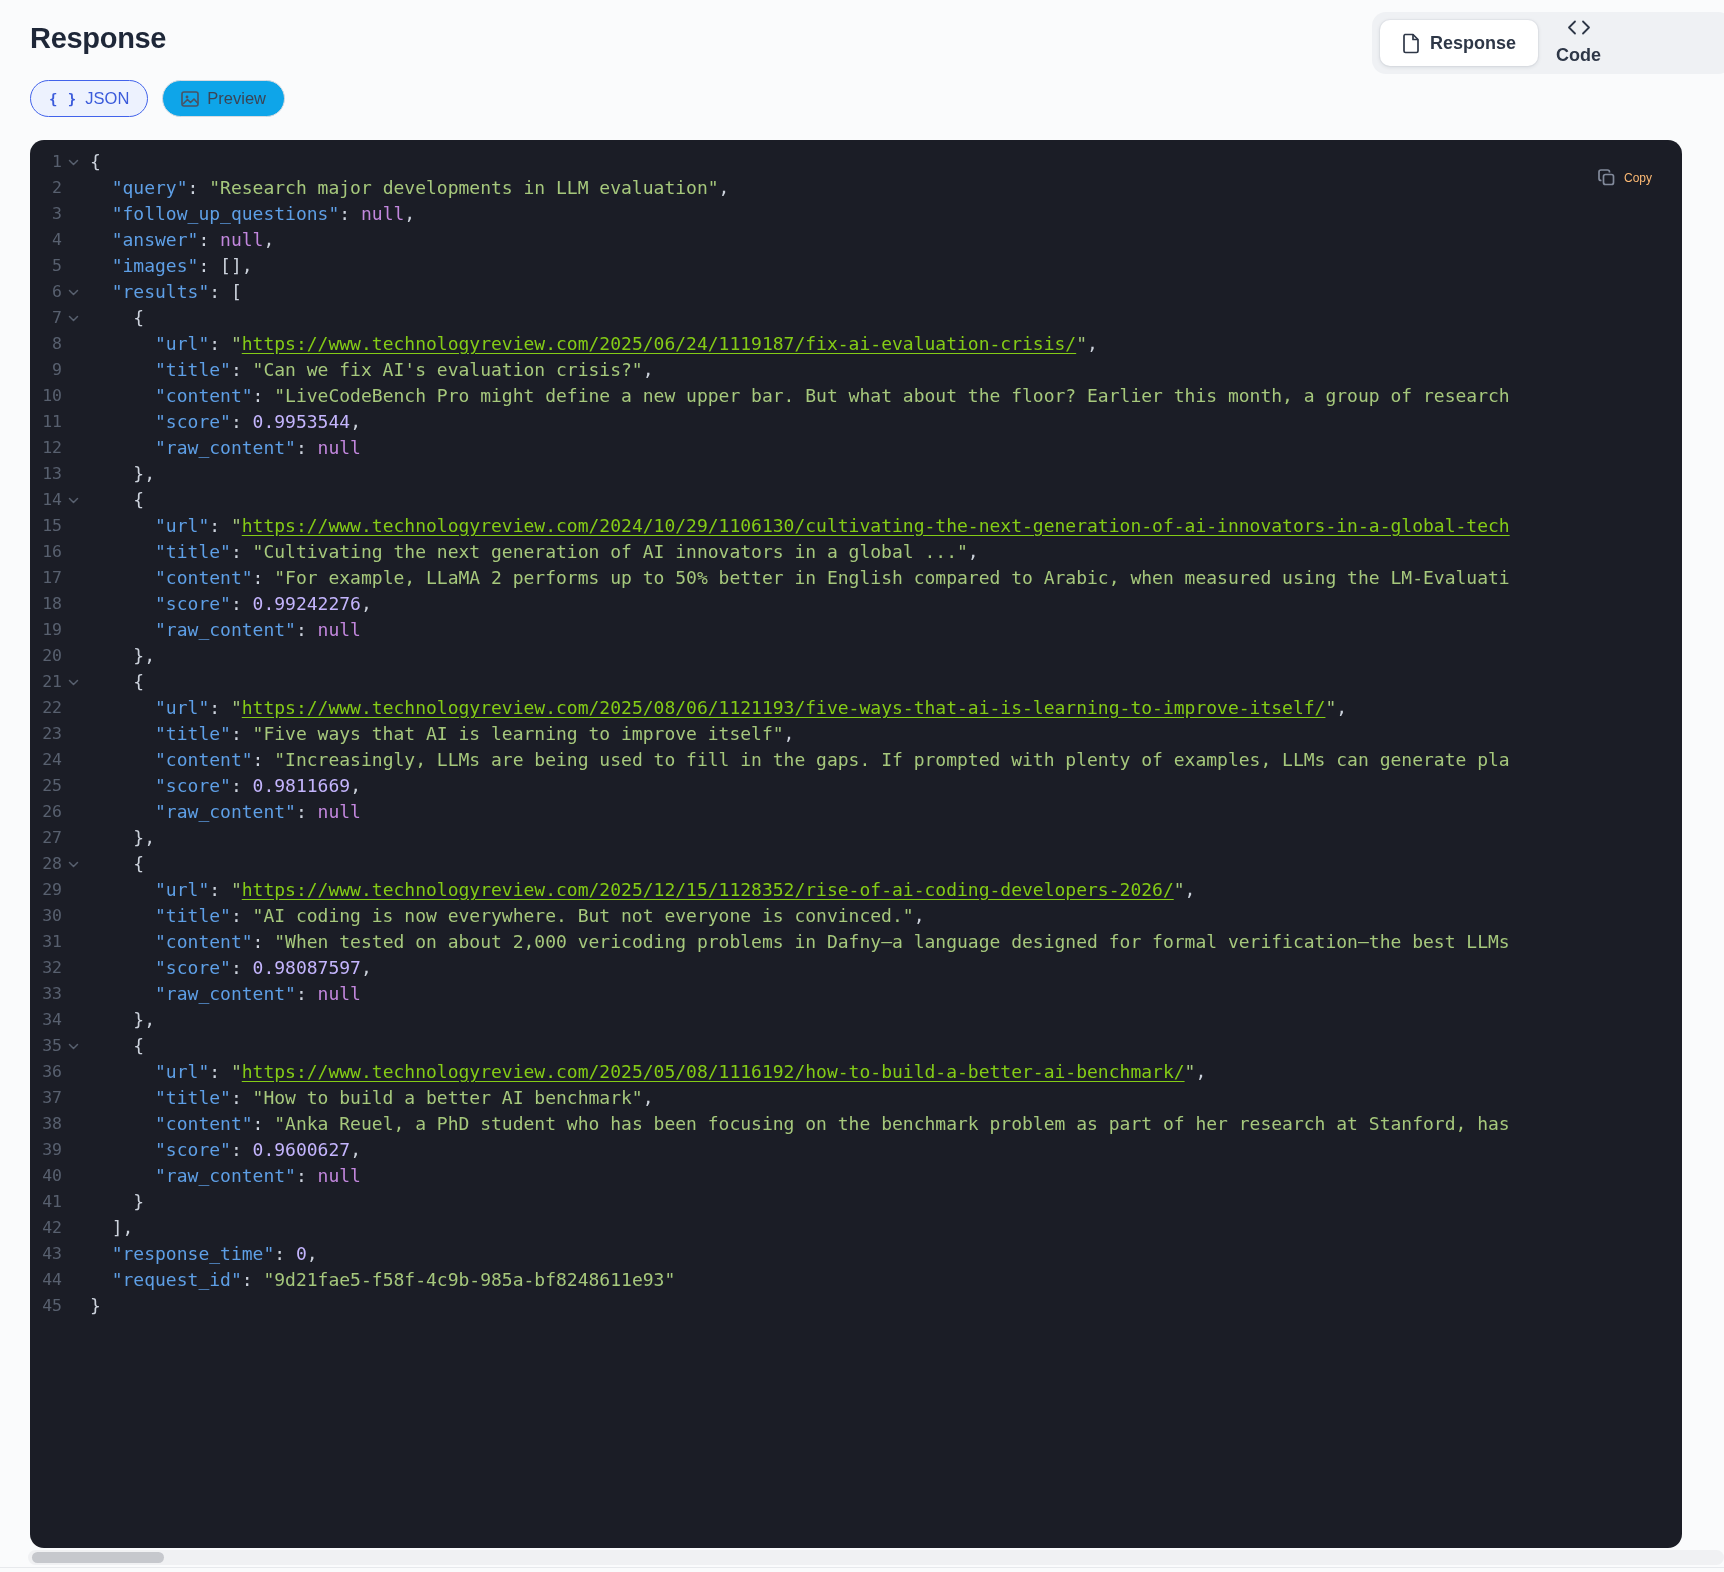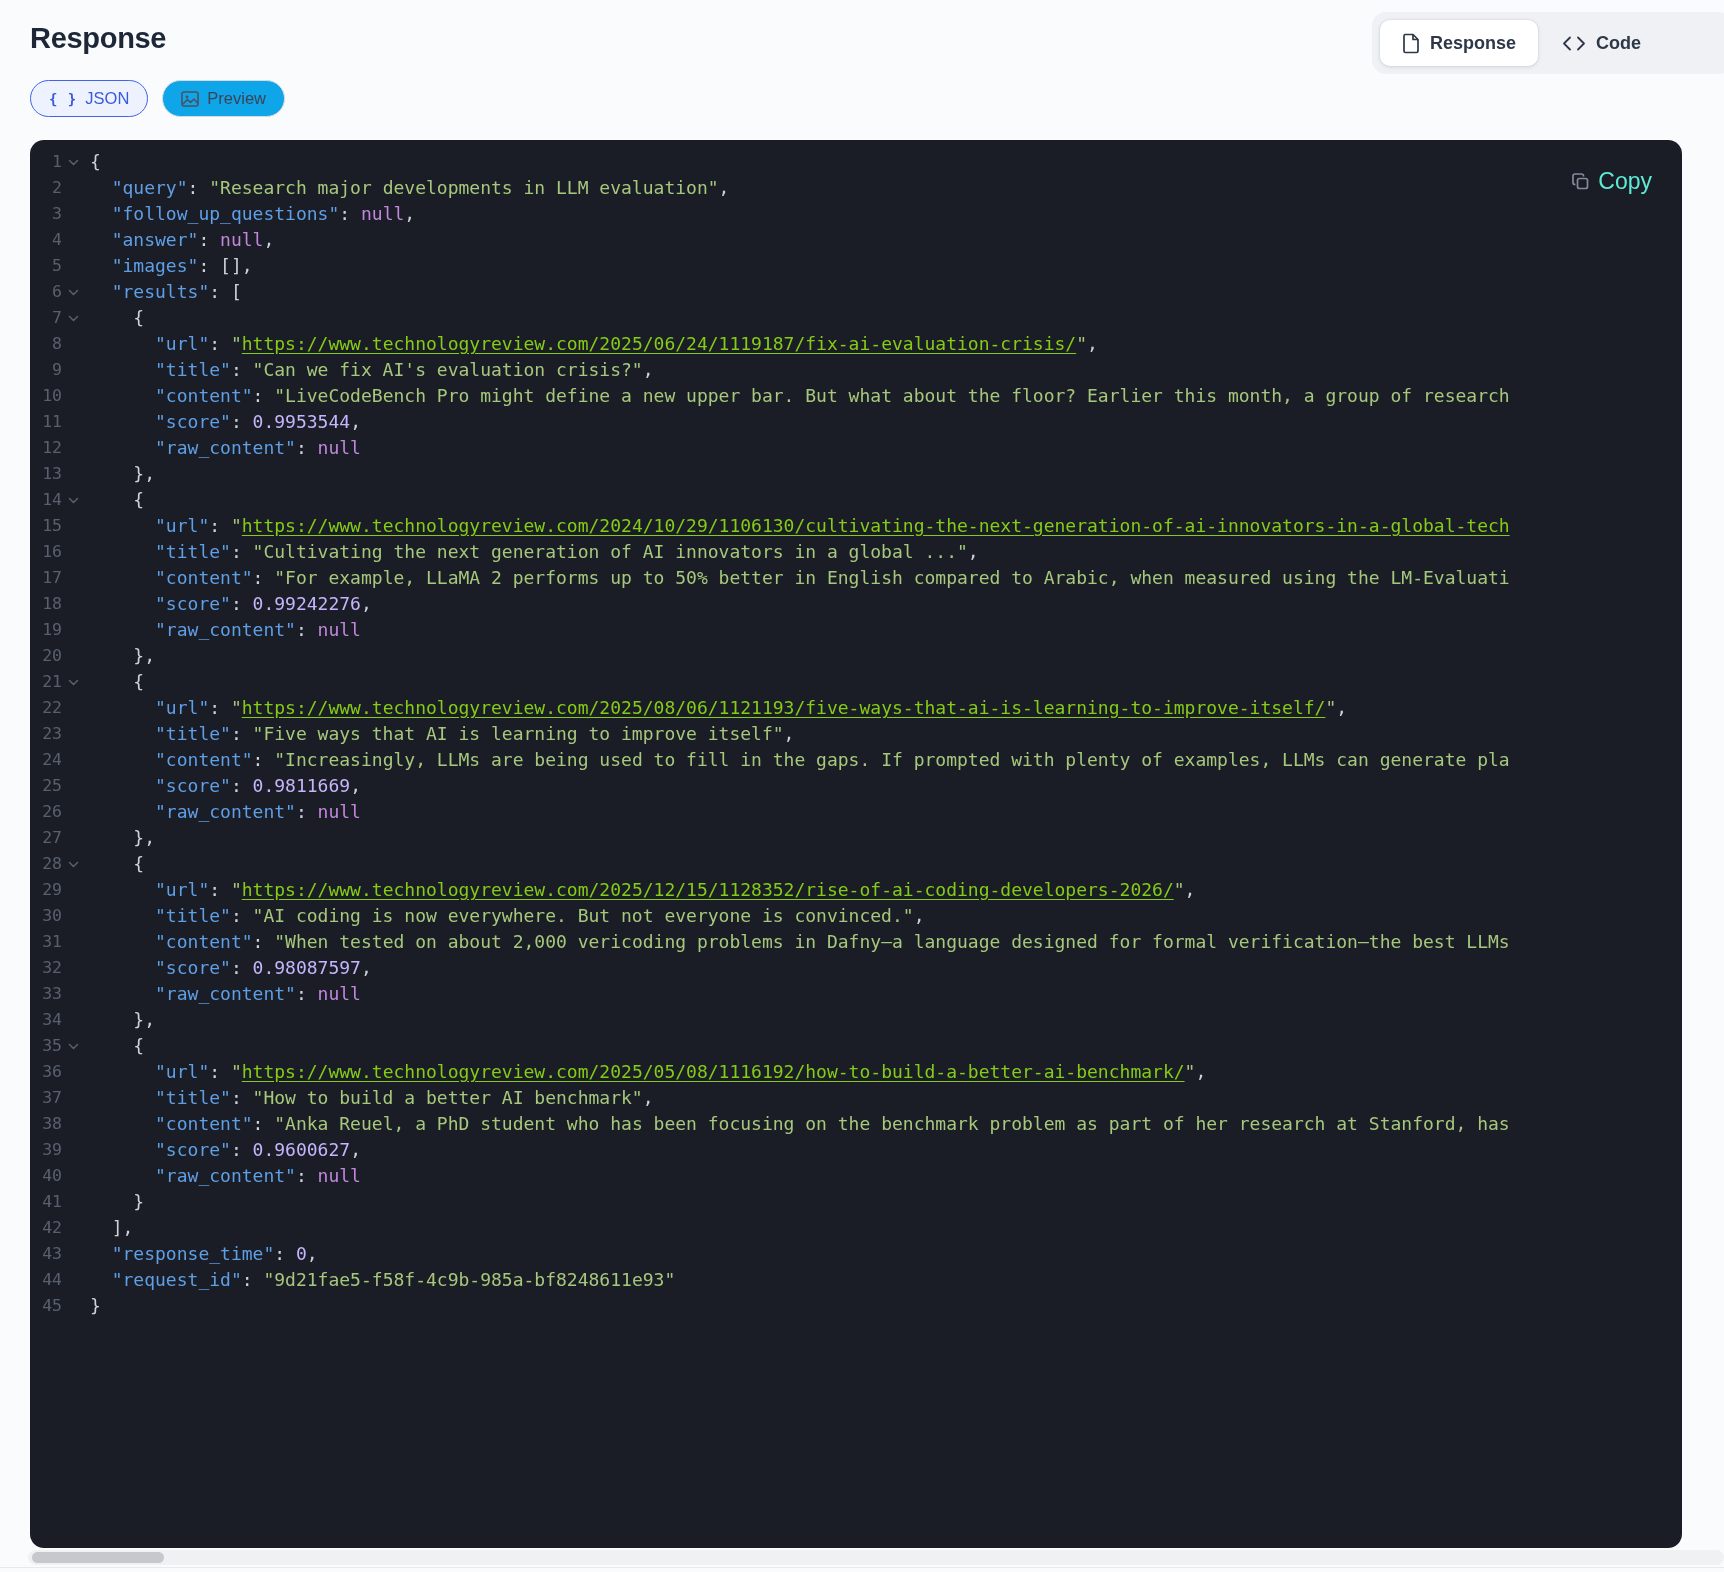--- a/index.html
+++ b/index.html
@@ -23,21 +23,21 @@
   .mode {
     display:flex; align-items:center; gap:10px;
     font-family:"Liberation Sans", sans-serif;
     font-size:18px; font-weight:600; color:#2e3747;
     background:transparent; border:none; cursor:pointer; height:46px;
   }
   .mode.active {
     background:#ffffff; border-radius:10px; padding:0 22px;
     box-shadow:0 1px 4px rgba(20,30,50,.12), 0 0 0 1px rgba(20,30,50,.03);
   }
-  .mode.plain { padding:0 24px; }
+  .mode.plain { padding:0 18px;flex-direction:column; }
   .mode svg { display:block; }
   
   .tabs { position:absolute; left:30px; top:80px; display:flex; gap:14px; }
   .pill {
     display:flex; align-items:center; gap:8px; height:37px; padding:0 18px;
     border-radius:19px; font-family:"Liberation Sans", sans-serif;
     font-size:16.5px; background:#0ea5e9; border:1px solid #d8dbe0;
     color:#3c4454; cursor:pointer;
   }
   .pill.active {
@@ -49,21 +49,21 @@
   }
   .pill svg { display:block; }
   
   .editor {
     position:absolute; left:30px; top:140px; width:1652px; height:1408px;
     background:#1b1d26; border-radius:14px; overflow:hidden;
   }
   .copy-btn {
     position:absolute; top:28px; right:30px; z-index:2;
     display:flex; align-items:center; gap:8px;
-    color:#5eead4; font-size:23px; font-family:"Liberation Sans", sans-serif;
+    color:#fdba74; font-size:12px; font-family:"Liberation Sans", sans-serif;
     background:none; border:none; cursor:pointer;
   }
   .copy-btn svg { display:block; }
   .code {
     position:absolute; inset:0; padding:9px 0 0 8px;
     font-family:"DejaVu Sans Mono", monospace;
     font-size:18px; line-height:26px; white-space:pre; overflow:hidden;
   }
   .line { display:flex; height:26px; align-items:center; }
   .ln { flex:none; width:24px; text-align:right; color:#58606f; font-size:16.5px; }

